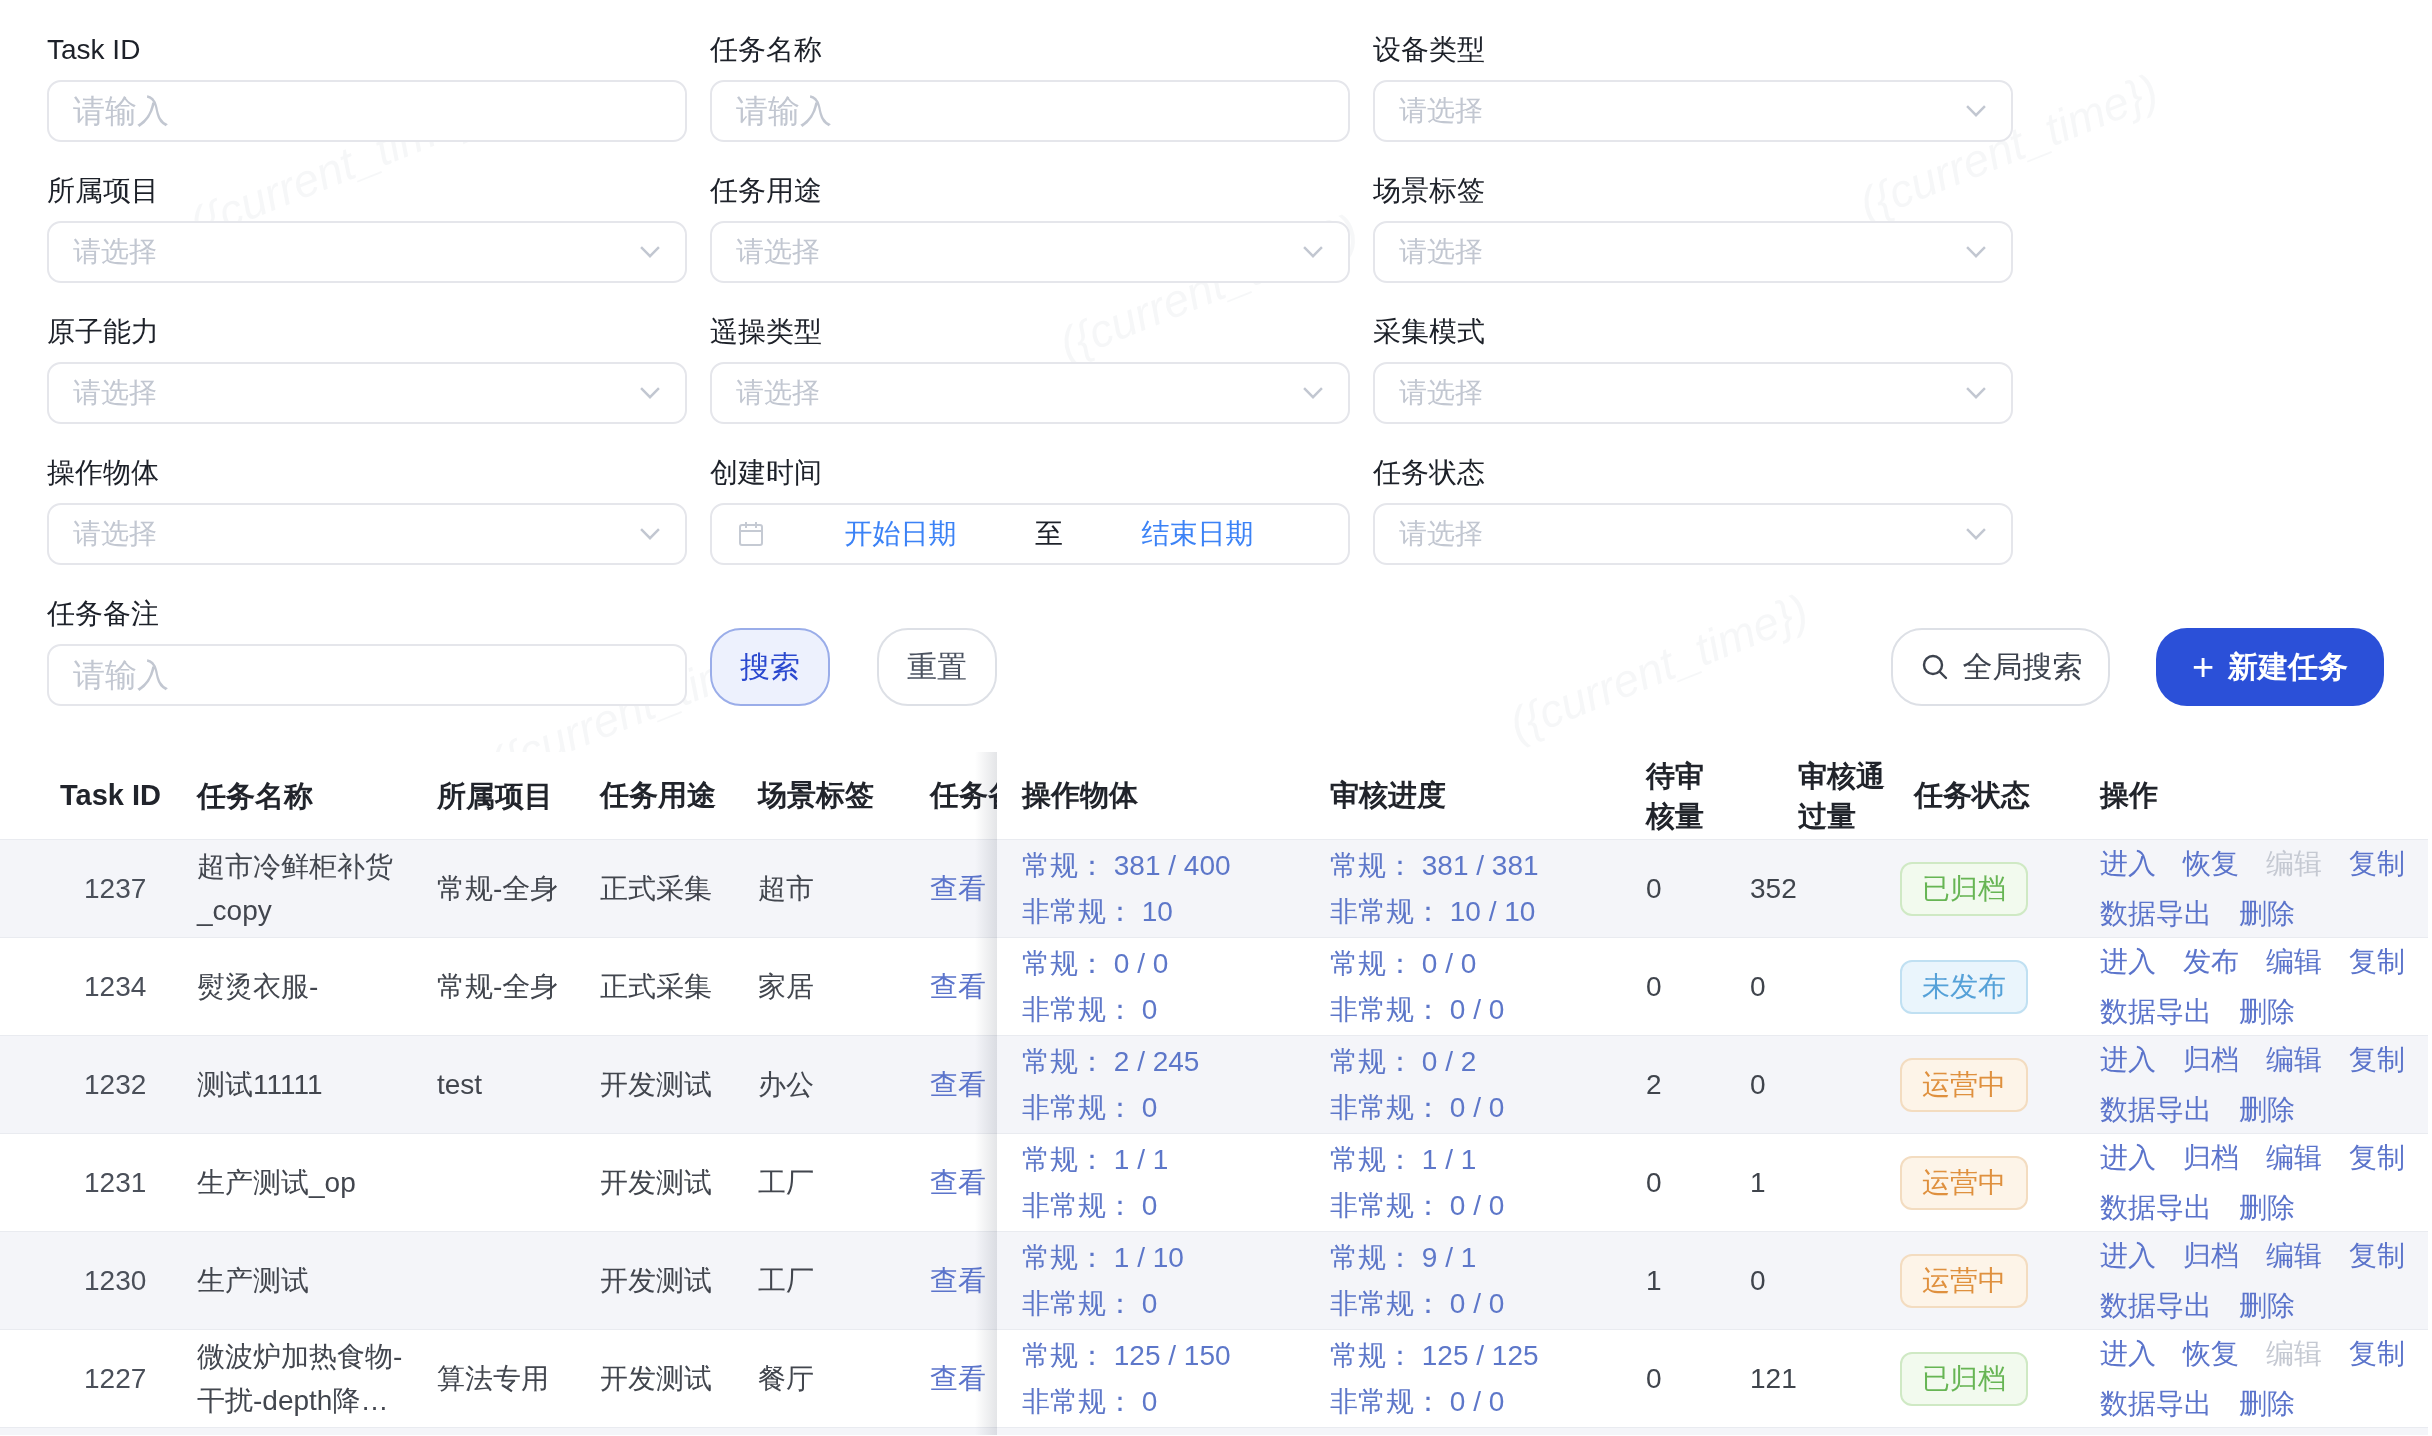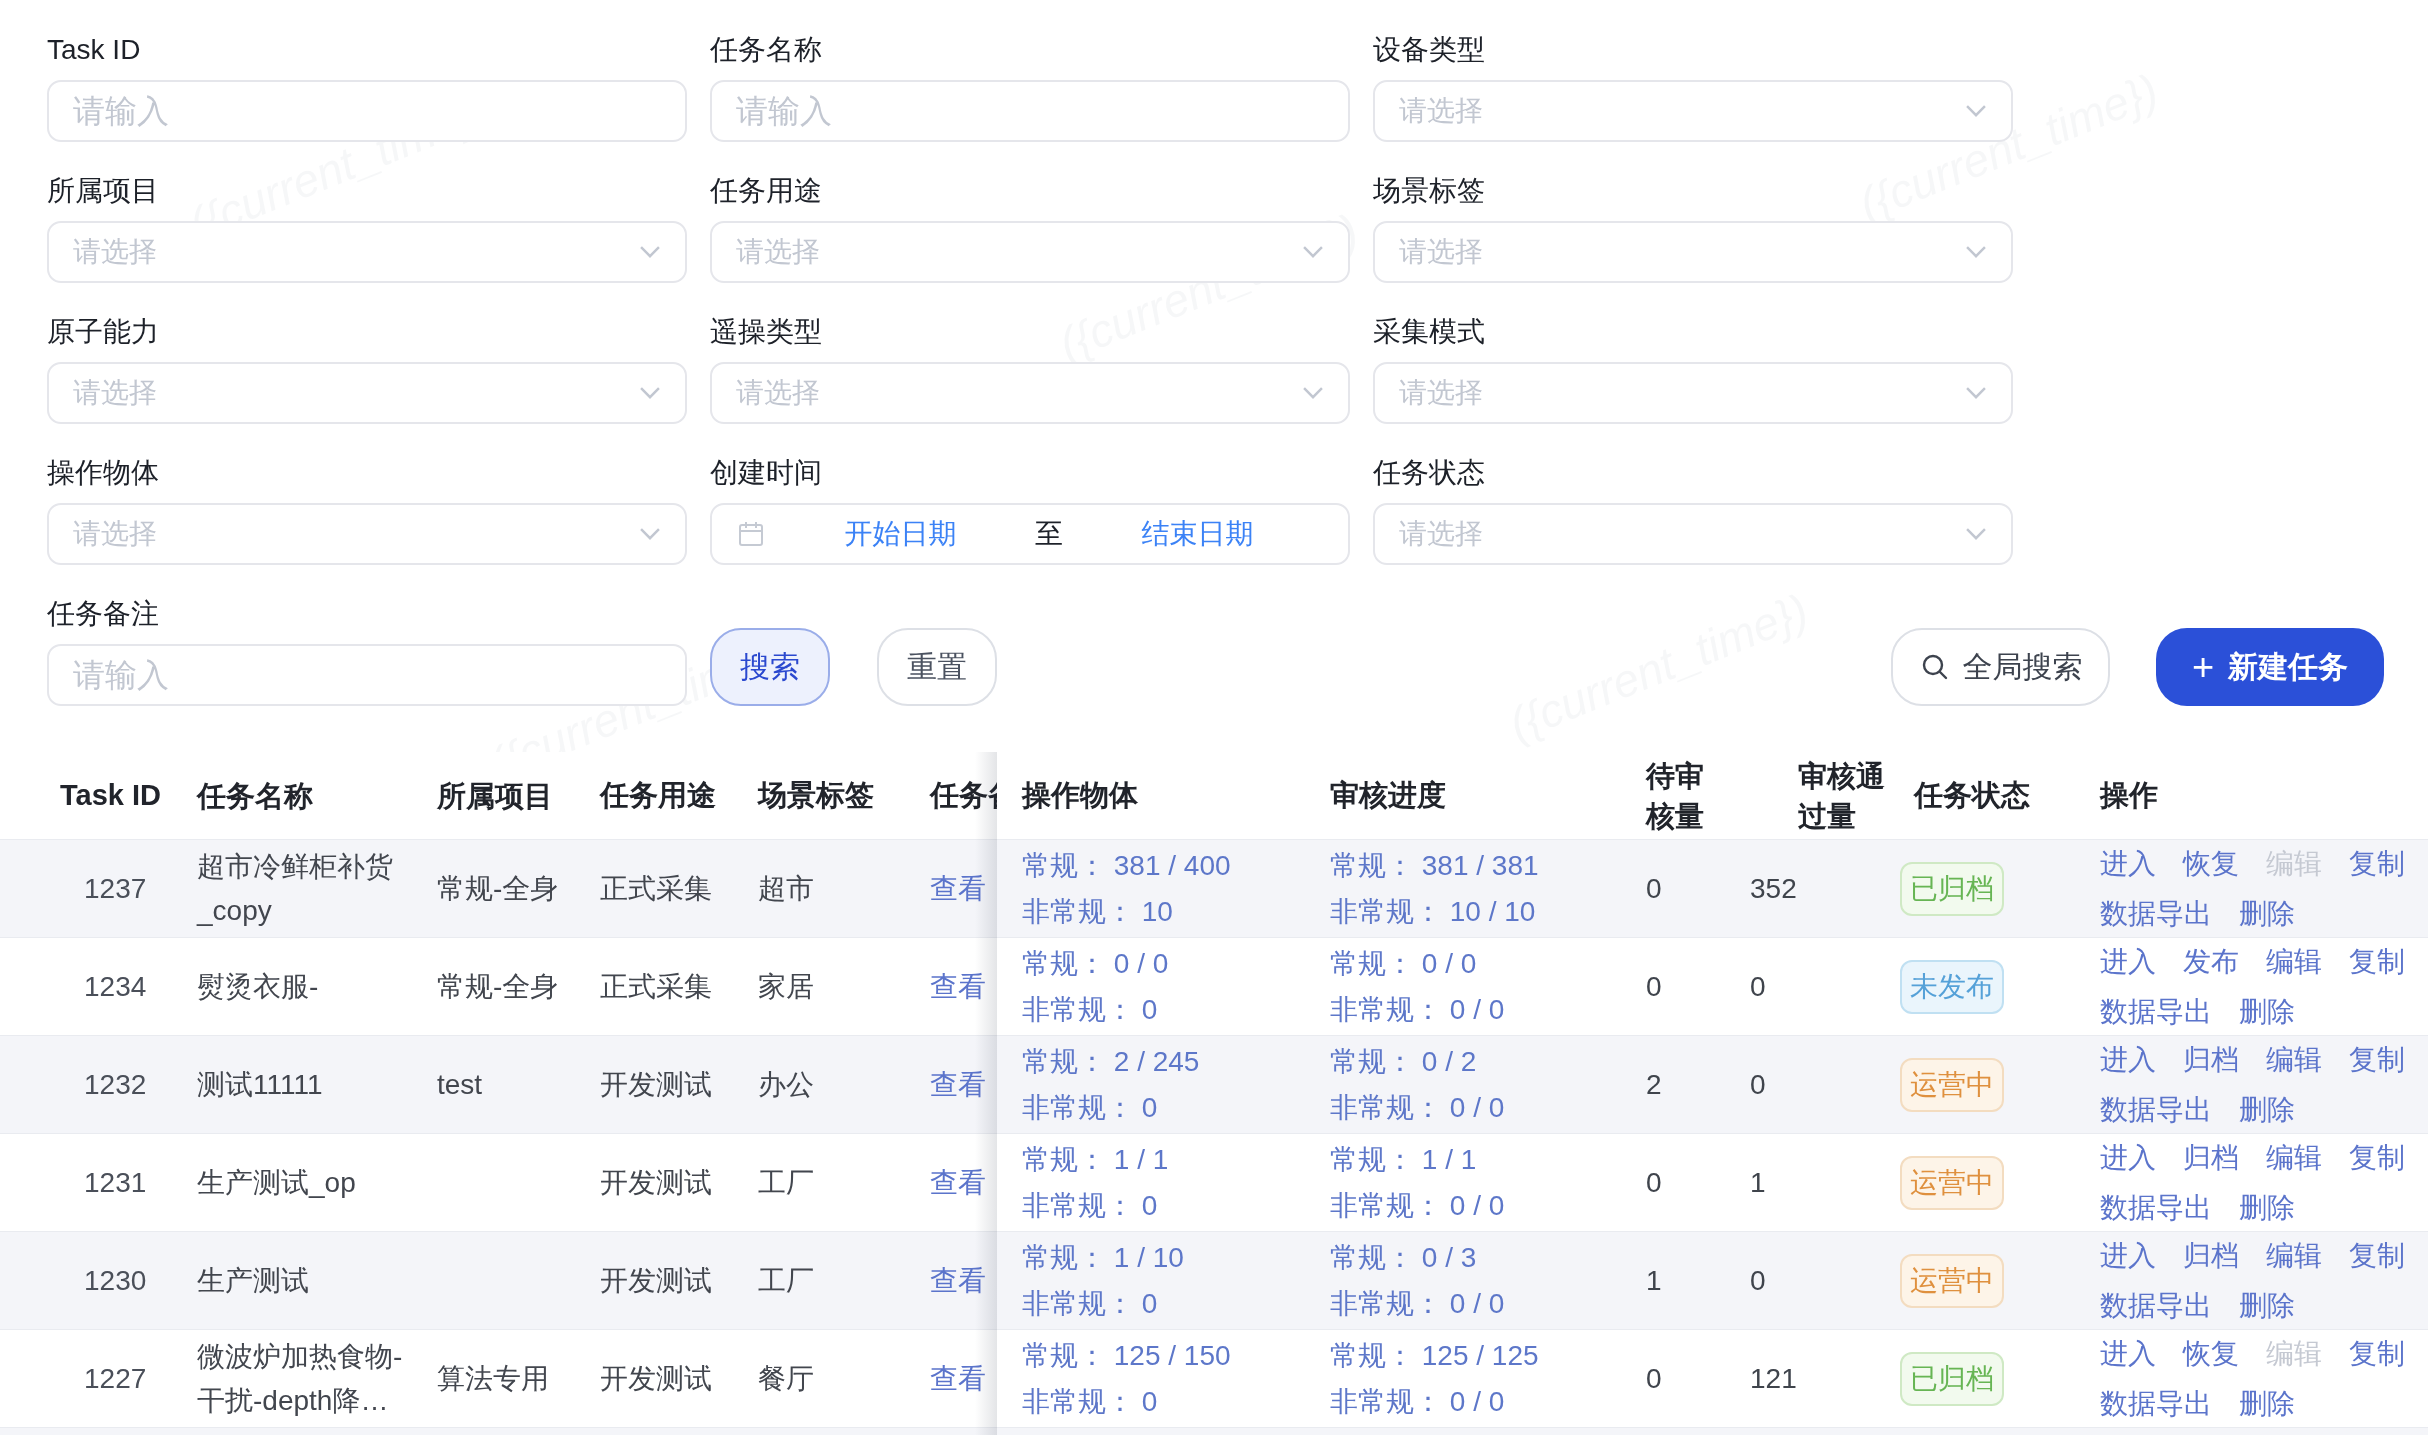--- a/index.html
+++ b/index.html
@@ -64,21 +64,21 @@
   .c-ops     { width:328px; padding-left:15px; }
   .hdr-narrow { display:inline-block; width:62px;  line-height:40px; }
   .hdr-mid    { display:inline-block; width:92px;  line-height:40px;margin-left:48px; }
 
   .progress { line-height:46px; color:#5d77c9; }
   .num { color:#3f444c; }
   .link { color:#5b74cb; cursor:pointer; }
   .ops-line { display:flex; gap:27px; line-height:46px; }
   .ops-line .link[data-disabled="true"] { color:#c5c9d2; cursor:default; }
 
-  .tag { display:inline-flex; align-items:center; justify-content:center; height:54px; padding:0 8px;
+  .tag { display:inline-flex; align-items:center; justify-content:center; height:54px; padding:0 20px;
          border-radius:12px; font-size:28px; border:2px solid transparent; }
   .tag[data-status="green"]  { color:#67b554; background:#f2faee; border-color:#cfe9c4; }
   .tag[data-status="blue"]   { color:#55a1d8; background:#eaf5fc; border-color:#c0e0f2; }
   .tag[data-status="orange"] { color:#df903e; background:#fdf4e8; border-color:#f3dcc0; }
 
   .pane-shadow { position:absolute; top:0; bottom:0; left:975px; width:22px; z-index:1;
                  background:linear-gradient(to left, rgba(30,40,60,0.12), rgba(30,40,60,0)); }
 </style>
 </head>
 <body>
@@ -438,21 +438,21 @@
           <div class="c-project"></div>
           <div class="c-purpose">开发测试</div>
           <div class="c-scene">工厂</div>
           <div class="c-remark"><span class="link">查看</span></div>
           <div class="rpane">
             <div class="c-collect progress">
               <div>常规： 1 / 10</div>
               <div>非常规： 0</div>
             </div>
             <div class="c-review progress">
-              <div>常规： 0 / 3</div>
+              <div>常规： 9 / 1</div>
               <div>非常规： 0 / 0</div>
             </div>
             <div class="c-pending num">1</div>
             <div class="c-approved num">0</div>
             <div class="c-status">
               <span class="tag" data-status="orange">运营中</span>
             </div>
             <div class="c-ops">
               <div class="ops-line">
 

